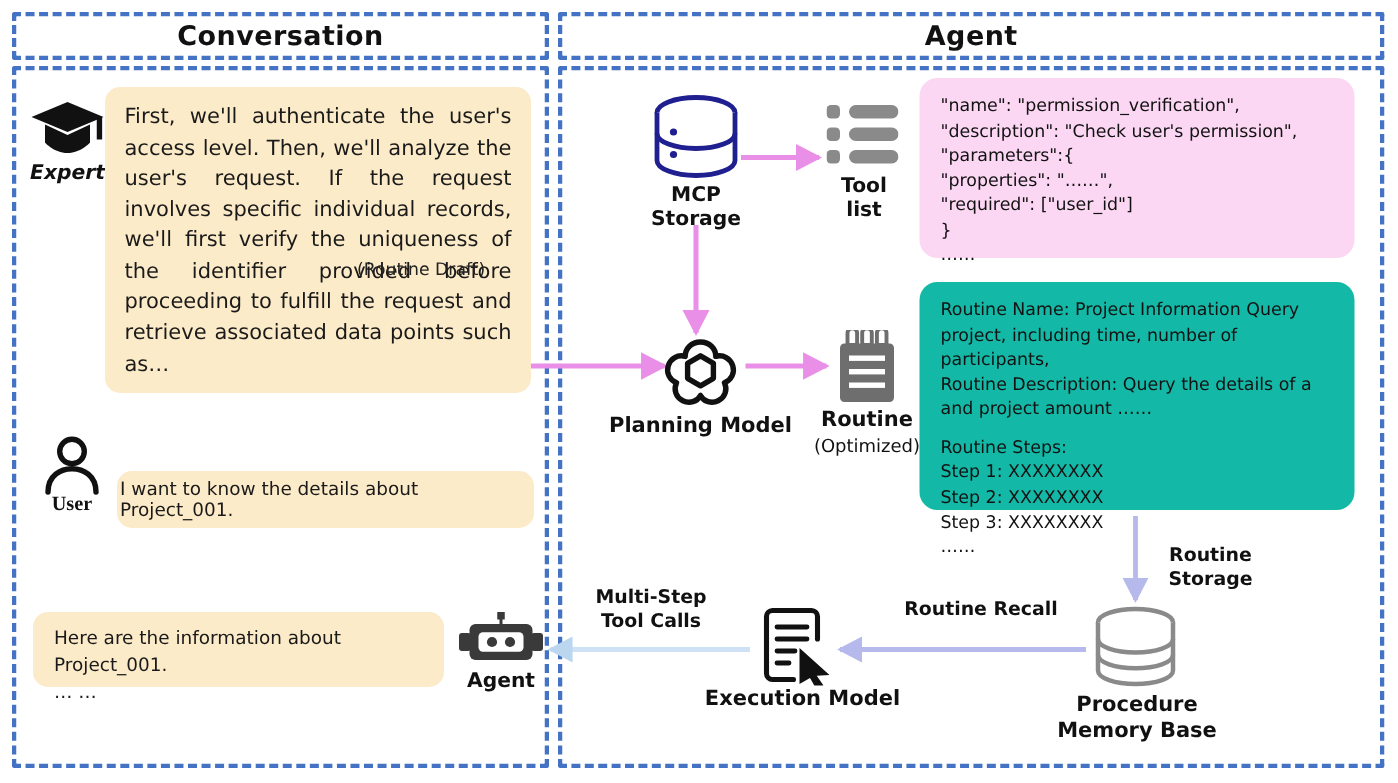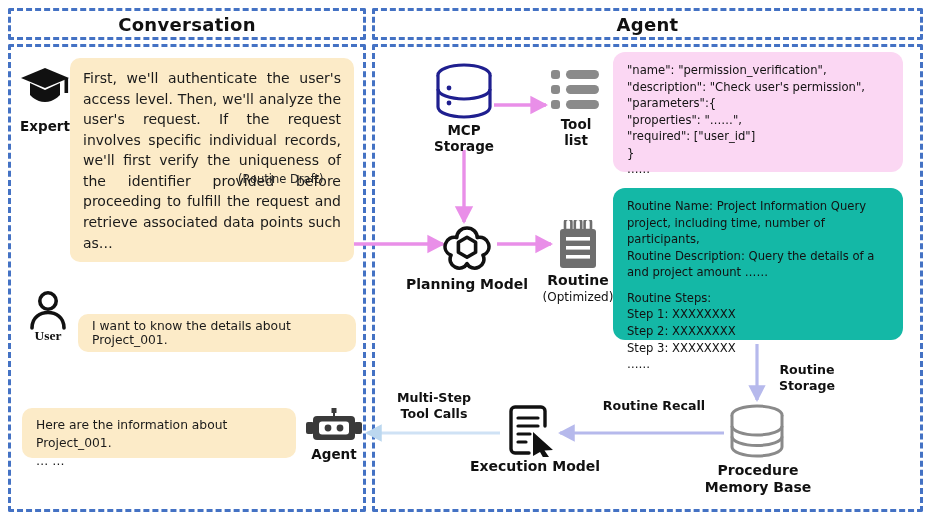--- a/index.html
+++ b/index.html
@@ -33,21 +33,21 @@
     border-radius:10px;
     color:#1a1a1a;
   }
   .bubble.expert {
     left:70px; top:58px; width:284px; padding:10px 13px 9px 13px;
     font-size:14px; line-height:1.47; text-align:justify;
     text-align-last:left;
   }
   .bubble.user {
     left:78px; top:314px; width:278px; height:38px;
-    display:flex; align-items:center; padding:0 14px;
+    display:flex; align-items:center; padding:0 2px;
     font-size:12.3px;
   }
   .bubble.answer {
     left:22px; top:408px; width:274px; height:50px;
     padding:9px 14px; font-size:12.3px; line-height:1.45;
   }
 
   .routine-draft {
     position:absolute; left:238px; top:172px;
     font-size:11.5px; color:#222;
@@ -124,21 +124,21 @@
     <path d="M500,433 L367,433" stroke="#CFE2F5" stroke-width="3.2" fill="none" marker-end="url(#bHead)"></path>
   </svg>
 
   <div class="icn" style="left:18px; top:64px; width:54px; height:44px;">
     <svg viewBox="0 0 54 44" width="54" height="44">
       <path d="M27 4 L51 14 L27 24 L3 14 Z" fill="#111"></path>
       <path d="M12 19 L12 31 C12 31 18 38 27 38 C36 38 42 31 42 31 L42 19 L27 26 Z" fill="#111"></path>
       <rect x="46.5" y="14" width="3.6" height="15" fill="#111"></rect>
     </svg>
   </div>
-  <div class="ilabel" style="left:8px; top:118px; width:74px;">Expert</div>
+  <div class="ilabel" style="left:8px; top:107px; width:74px;font-style:italic;">Expert</div>
 
   <div class="bubble expert">
     <span>First, we'll authenticate the user's access level. Then, we'll analyze the user's request. If the request involves specific individual records, we'll first verify the uniqueness of the identifier provided before proceeding to fulfill the request and retrieve associated data points such as…</span>
   </div>
   <div class="routine-draft">(Routine Draft)</div>
 
   <div class="icn" style="left:26px; top:290px; width:44px; height:42px;">
     <svg viewBox="0 0 44 42" width="44" height="42">
       <circle cx="22" cy="11" r="8.2" fill="none" stroke="#111" stroke-width="3.6"></circle>
       <path d="M6 38 C6 27 14.5 22.5 22 22.5 C29.5 22.5 38 27 38 38" fill="none" stroke="#111" stroke-width="3.6" stroke-linecap="round"></path>

